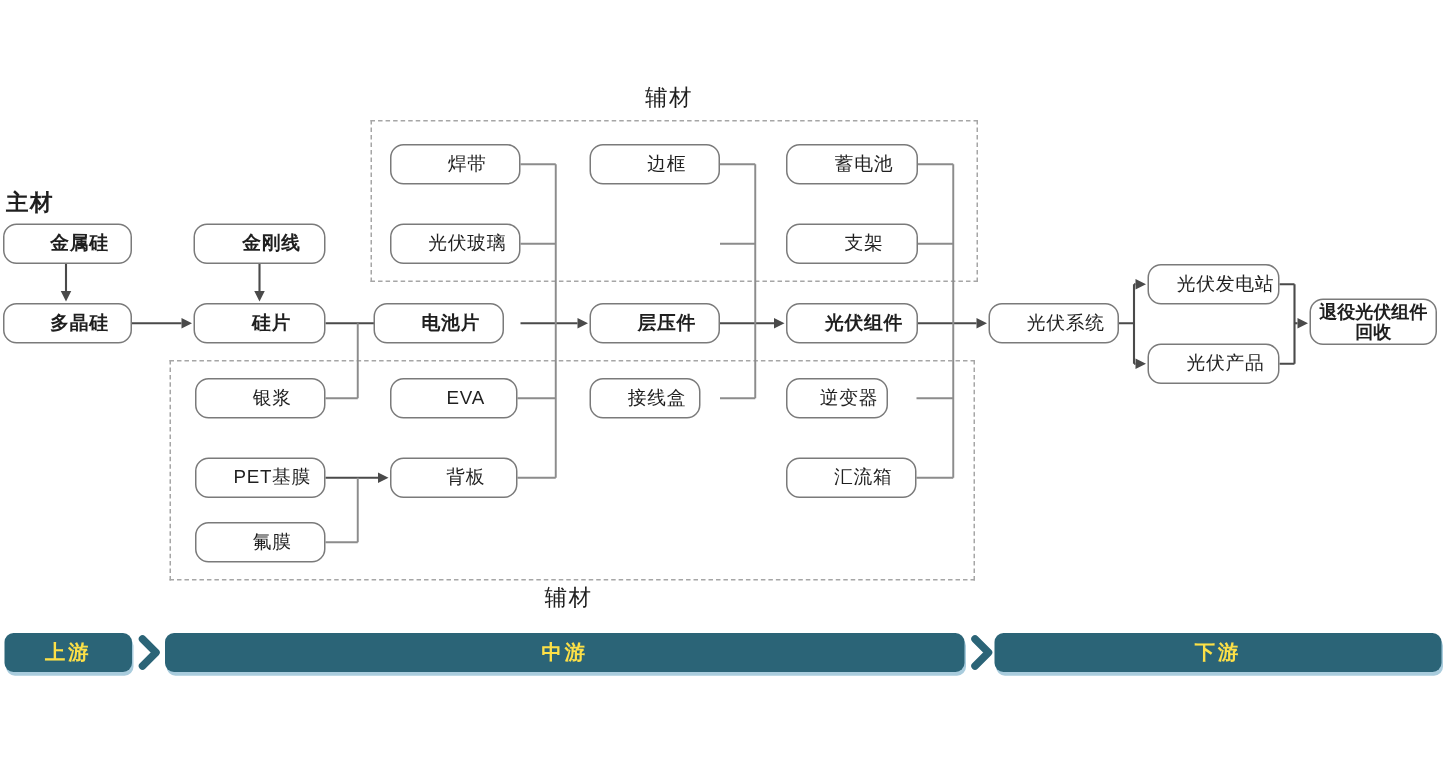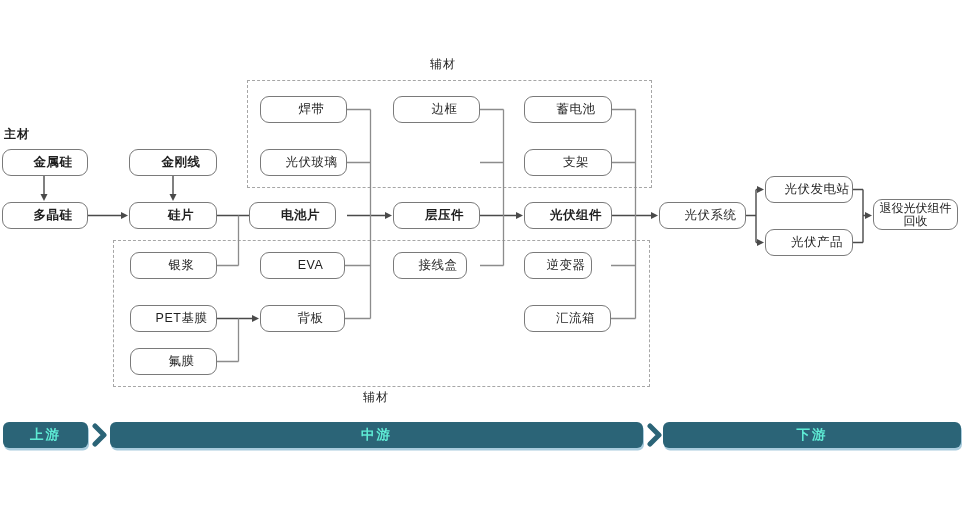--- a/index.html
+++ b/index.html
@@ -23,29 +23,29 @@
   .main-line{stroke:var(--main-line);stroke-width:1.4;fill:none;}
   .aux-line{stroke:var(--aux-line);stroke-width:1.3;fill:none;}
   .arrowhead{fill:var(--main-line);stroke:none;}
   .node{
     position:absolute;z-index:3;box-sizing:border-box;
     display:flex;align-items:center;justify-content:center;text-align:center;
     background:#fff;border:1.5px solid var(--box-border);border-radius:9px;
     font-size:12.5px;letter-spacing:0.5px;line-height:13px;padding-left:16px;
   }
   .node.bold{font-weight:700;}
-  .node.small{font-size:12px;letter-spacing:0;padding:0 1px;}
-  .free-label{position:absolute;z-index:3;font-size:12px;letter-spacing:1px;}
+  .node.small{font-size:12px;letter-spacing:0;padding:0 1px;font-weight:bold;}
+  .free-label{position:absolute;z-index:3;font-size:15px;letter-spacing:1px;}
   .free-label.bold{font-weight:700;}
   .stage-bar{
     position:absolute;z-index:3;box-sizing:border-box;height:26px;
     background:var(--accent-teal);border-radius:6px;
     box-shadow:1px 2.5px 0 0 var(--bar-edge);
     display:flex;align-items:center;justify-content:center;
-    color:#5eead4;font-weight:700;font-size:13.5px;letter-spacing:2px;
+    color:#fde047;font-weight:700;font-size:13.5px;letter-spacing:2px;
   }
   .chevron{position:absolute;z-index:3;display:flex;align-items:center;justify-content:center;}
 </style>
 </head>
 <body>
 
 <div id="canvas">
 
   <div class="dashed-group" style="left:247px;top:80px;width:403px;height:106px"></div>
   <div class="dashed-group" style="left:113px;top:240px;width:535px;height:145px"></div>

